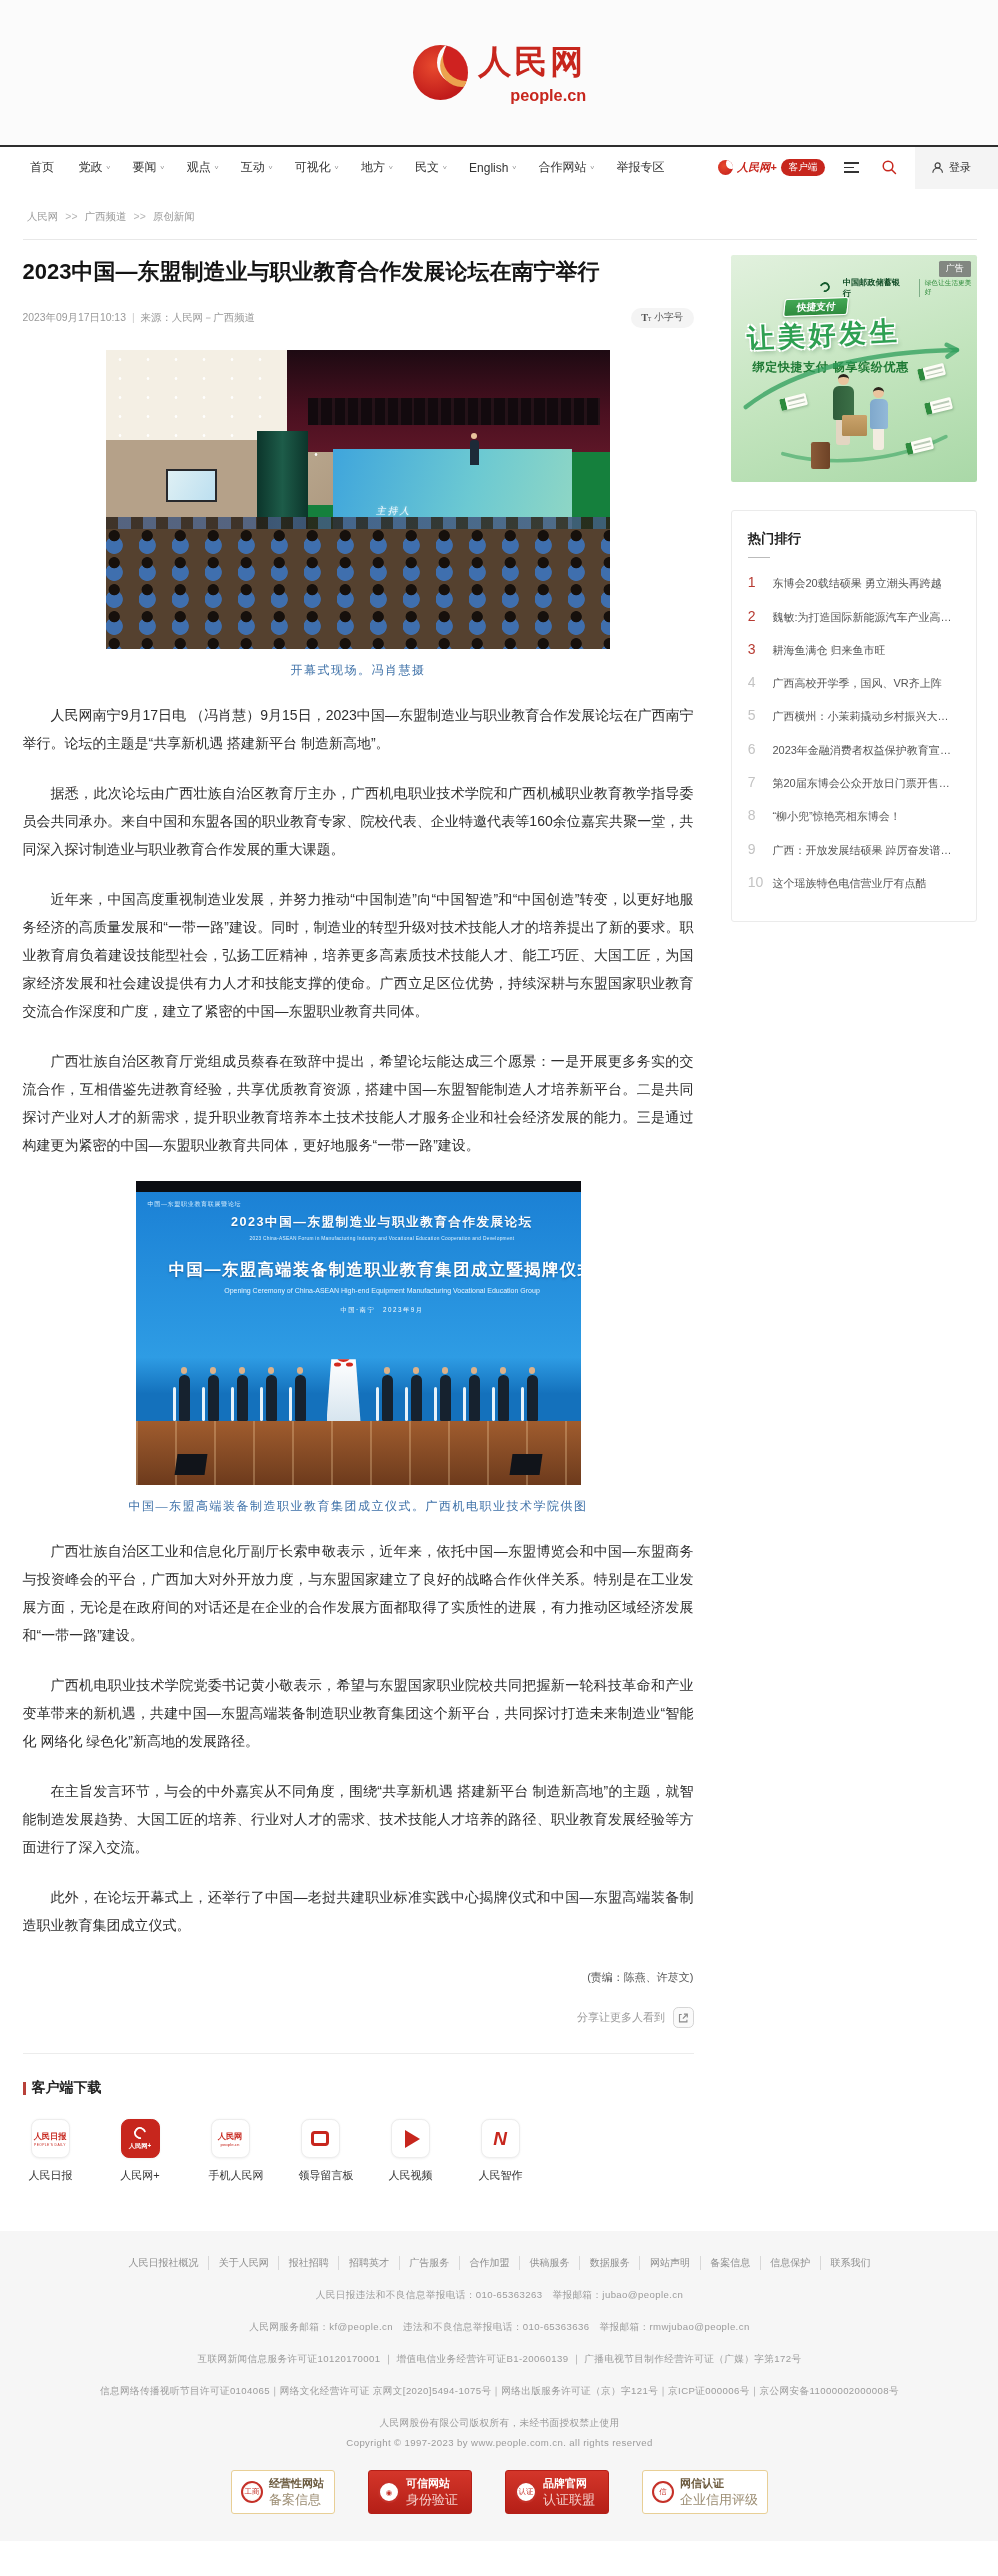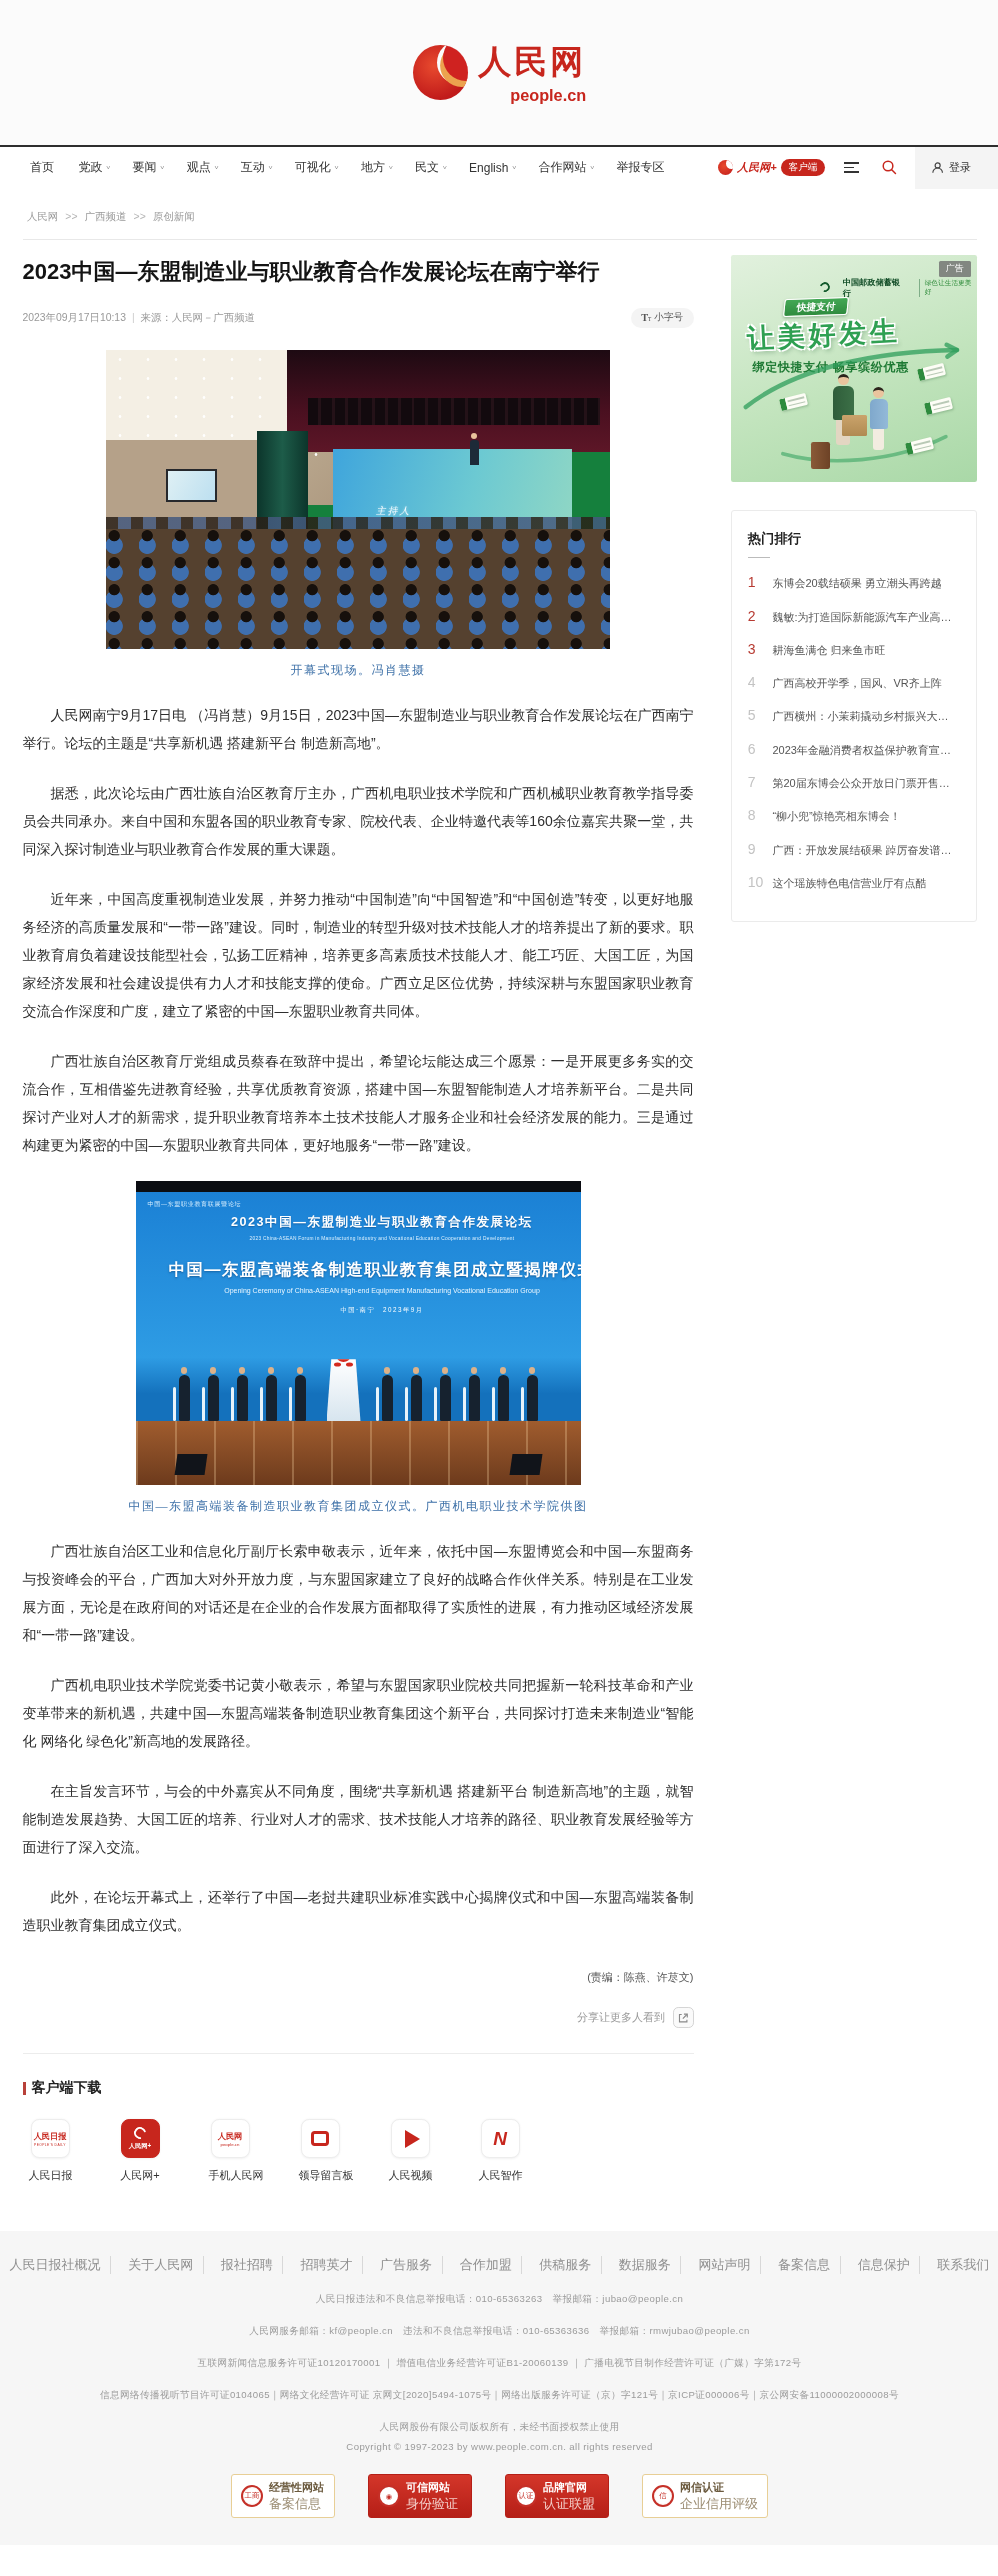--- a/index.html
+++ b/index.html
@@ -149,21 +149,21 @@
   .hot-title { font-size:13.3px; font-weight:bold; color:#222; }
   .hot-title::after { content:""; display:block; width:22px; height:1.5px; background:#bbb; margin-top:9px; }
   .hot-list { list-style:none; margin-top:6px; }
   .hot-item { display:flex; gap:9.6px; align-items:baseline; margin:16.3px 0; font-size:11px; color:#555; cursor:pointer; }
   .hot-rank { font-size:14px; color:#c3c3c3; width:15px; flex:none; text-align:left; }
   .hot-item.top .hot-rank { color:#b73a31; }
   .hot-text { white-space:nowrap; overflow:hidden; text-overflow:ellipsis; }
 
   
   footer { margin-top:33px; background:#f6f6f6; padding:25px 0 27px; text-align:center; color:#9b9b9b; font-size:9.6px; }
-  .flinks { display:flex; justify-content:space-between; flex-wrap:nowrap; color:#8f8f8f; font-size:13px; }
+  .flinks { display:flex; justify-content:center; flex-wrap:nowrap; color:#8f8f8f; font-size:10px; }
   .flinks span { padding:0 9.6px; border-right:0.7px solid #d8d8d8; cursor:pointer; white-space:nowrap; }
   .flinks span:last-child { border-right:none; }
   .fline { margin-top:19px; letter-spacing:0.4px; }
   .badges { display:flex; justify-content:center; gap:33px; margin-top:22px; }
   .badge { display:flex; align-items:center; gap:6px; background:#fff; border:0.7px solid #e8cf96; border-radius:3px; padding:4.4px 9px; min-width:104px; cursor:pointer; }
   .badge-seal { width:22px; height:22px; border-radius:50%; border:2.2px solid #c53028; color:#c53028; font-size:7.4px; display:flex; align-items:center; justify-content:center; flex:none; background:radial-gradient(circle,#fff 55%,#f7d9d0); }
   .badge-txts { text-align:left; }
   .badge-l1 { font-size:11px; color:#6b5a3e; font-weight:bold; white-space:nowrap; }
   .badge-l2 { font-size:13px; color:#9b8c72; white-space:nowrap; }
   .badge.redbg { background:linear-gradient(#d4362a,#b51f17); border-color:#b51f17; }

